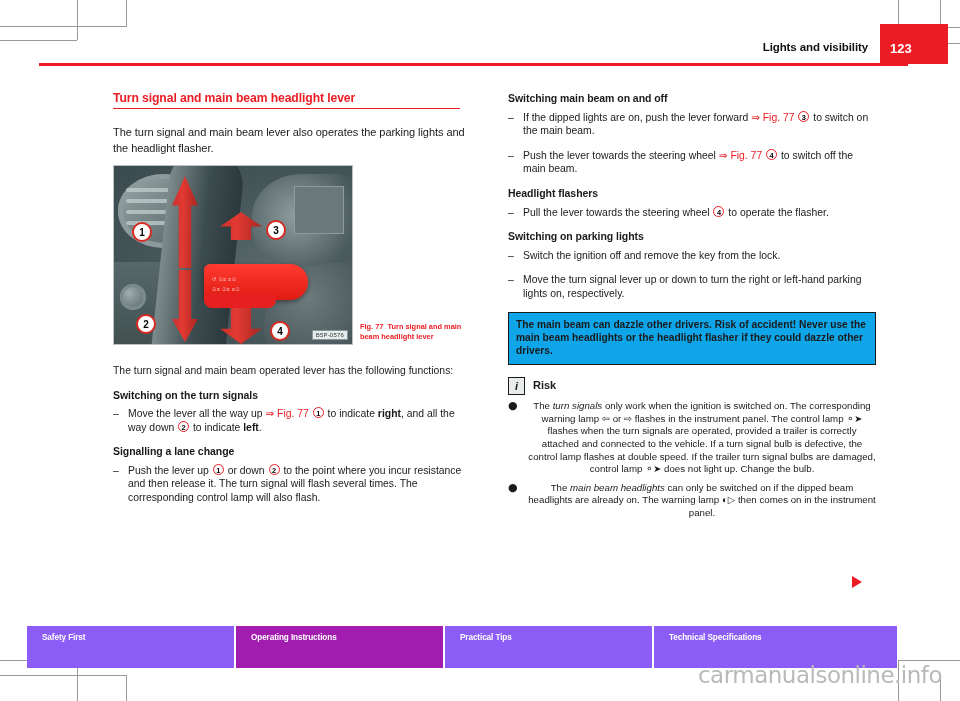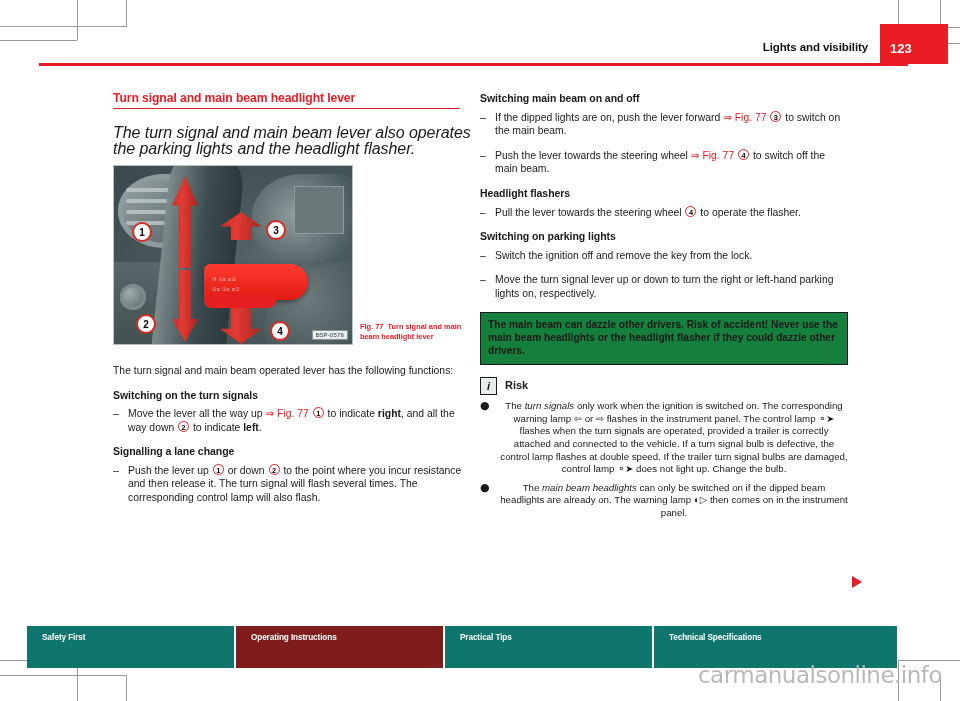--- a/index.html
+++ b/index.html
@@ -66,38 +66,37 @@
 
   
   .col {
     position: absolute;
     top: 92px;
     width: 360px;
     font-size: 10.4px;
     line-height: 13.6px;
   }
   .col-left { left: 113px; }
-  .col-right { left: 480px; width: 368px; }
+  .col-right { left: 508px; width: 368px; }
 
   h2.section-title {
     color: #ec1c24;
     font-size: 12.2px;
     font-weight: bold;
     margin: 0 0 2px 0;
     letter-spacing: -0.1px;
   }
   .title-rule {
     height: 1.5px;
     background: #ec1c24;
     width: 347px;
     margin-bottom: 10px;
   }
   p.lead {
-    font-style: italic;
-    font-size: 16px;
+    font-size: 11px;
     line-height: 15.5px;
     margin: 16px 0 12px 0;
     letter-spacing: -0.05px;
   }
   p.body {
     margin: 0 0 11px 0;
     font-size: 10.4px;
     line-height: 13.4px;
   }
   h3.sub {
@@ -330,21 +329,21 @@
     font-size: 9px;
     font-weight: bold;
     color: #ffffff;
   }
   .warning-title {
     font-size: 11px;
     font-weight: bold;
     letter-spacing: .2px;
   }
   .warning-body {
-    background: #15803d;
+    background: #0ea5e9;
     padding: 5px 7px 7px 7px;
     font-size: 10.2px;
     font-weight: bold;
     line-height: 13.2px;
   }
 
   
   .note-head {
     display: flex;
     align-items: center;
@@ -393,30 +392,30 @@
   .footer {
     position: absolute;
     left: 27px;
     top: 626px;
     width: 870px;
     height: 42px;
     display: flex;
   }
   .footer-cell {
     height: 42px;
-    background: #0f766e;
+    background: #8b5cf6;
     color: #ffffff;
     font-size: 8.2px;
     font-weight: bold;
     padding: 7px 0 0 15px;
     box-sizing: border-box;
     border-right: 2px solid #ffffff;
     letter-spacing: -.1px;
   }
-  .footer-cell.active { background: #7f1d1d; }
+  .footer-cell.active { background: #a21caf; }
   .watermark {
     position: absolute;
     right: 18px;
     top: 662px;
     font-size: 23px;
     color: #b9b9b9;
     font-family: "DejaVu Sans", sans-serif;
     letter-spacing: -0.5px;
   }
   .glyph { font-family: "DejaVu Sans", sans-serif; }

